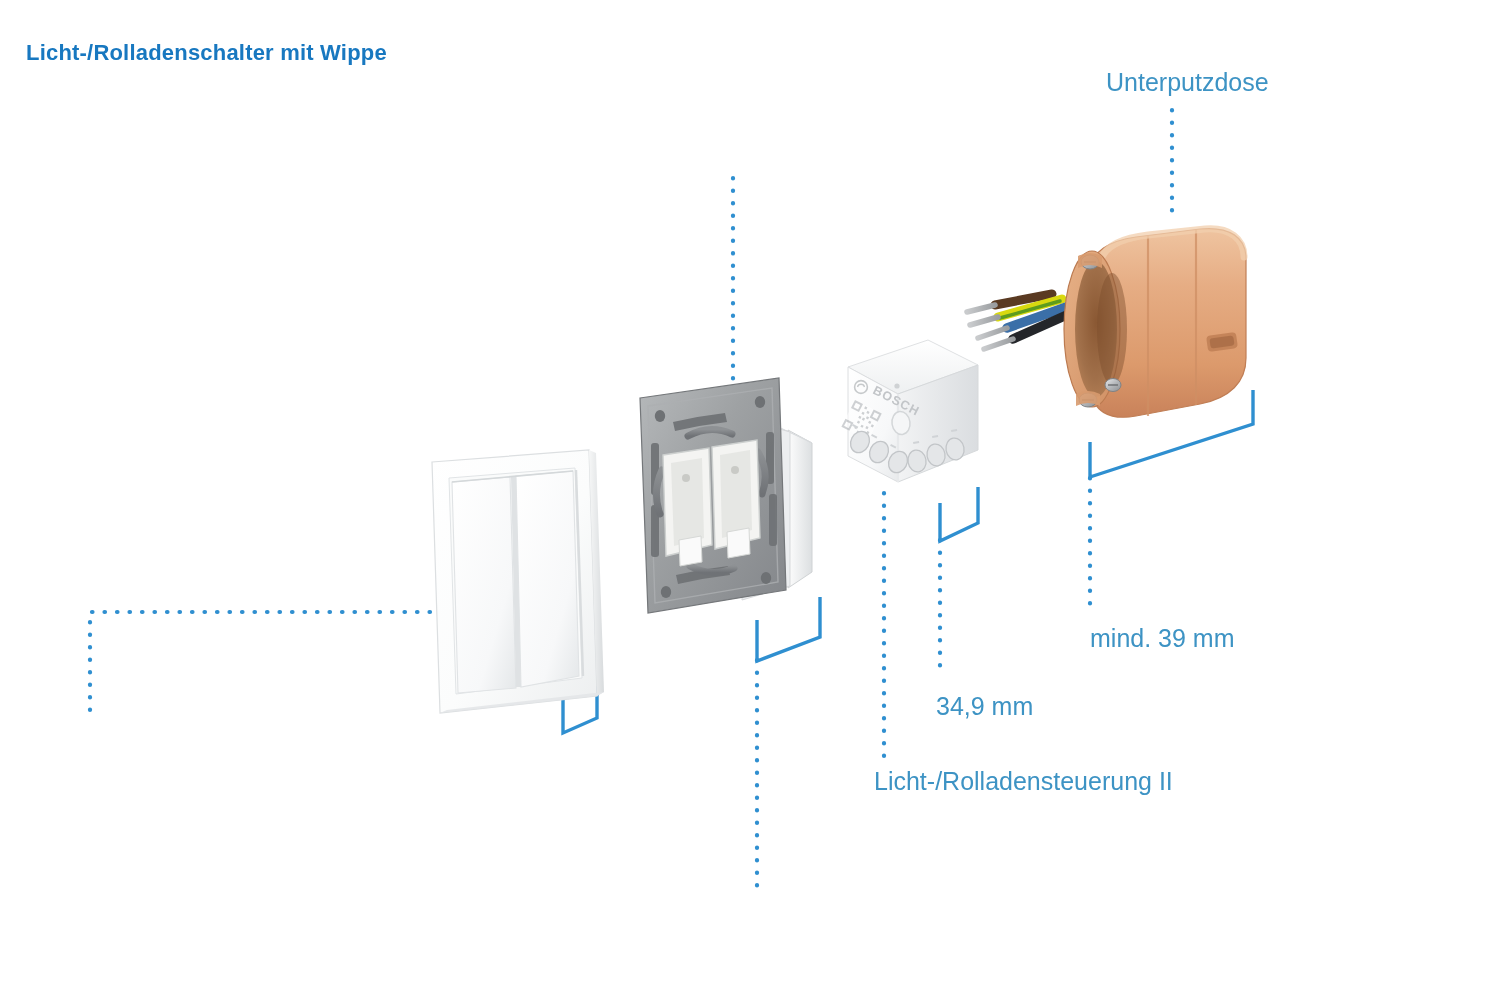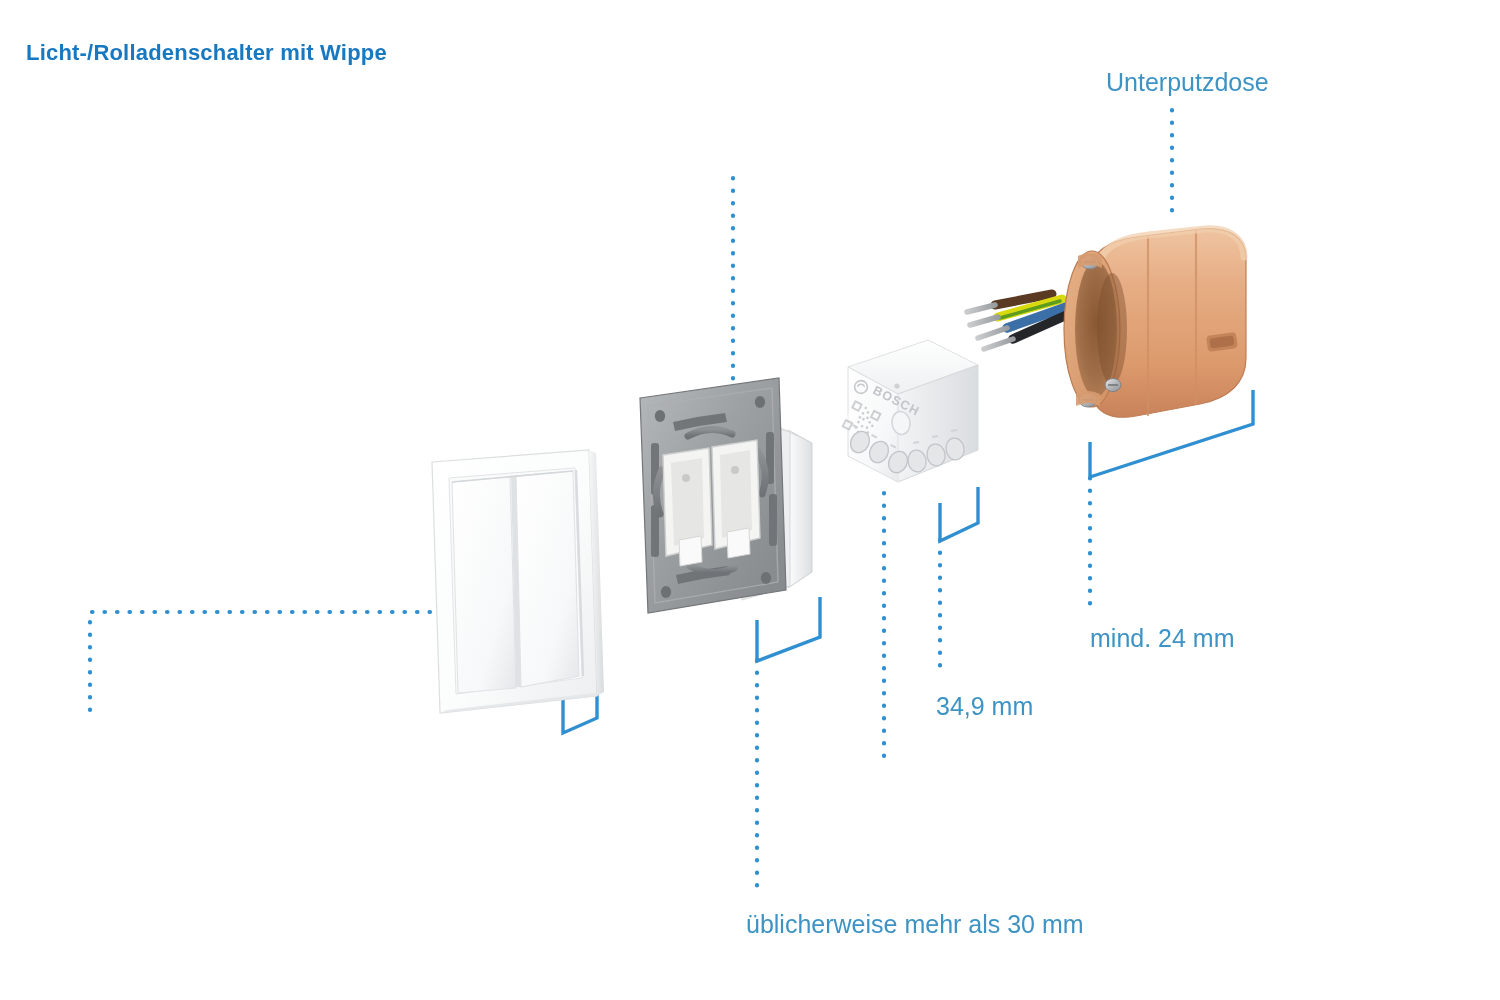--- a/index.html
+++ b/index.html
@@ -335,20 +335,20 @@
 
       <path d="M1078,256 q12,-6 24,0 l0,12 q-12,-6 -24,0 Z" fill="#d79a6e" opacity="0.9"></path>
       <path d="M1076,394 q12,-6 24,0 l0,12 q-12,-6 -24,0 Z" fill="#d79a6e" opacity="0.9"></path>
     </g>
   </svg>
 
   <div class="callout" id="label-unterputzdose">Unterputzdose</div>
 
 
 
-
-  <div class="callout" id="label-30mm">üblicherweise mehr als 30 mm</div>
+  <div class="callout" id="label-steuerung">Licht-/Rolladensteuerung II</div>
+
 
   <div class="callout" id="label-225mm">34,9 mm</div>
 
-  <div class="callout" id="label-55mm">mind. 24 mm</div>
+  <div class="callout" id="label-55mm">mind. 39 mm</div>
 
 </div>
 
 </body></html>

